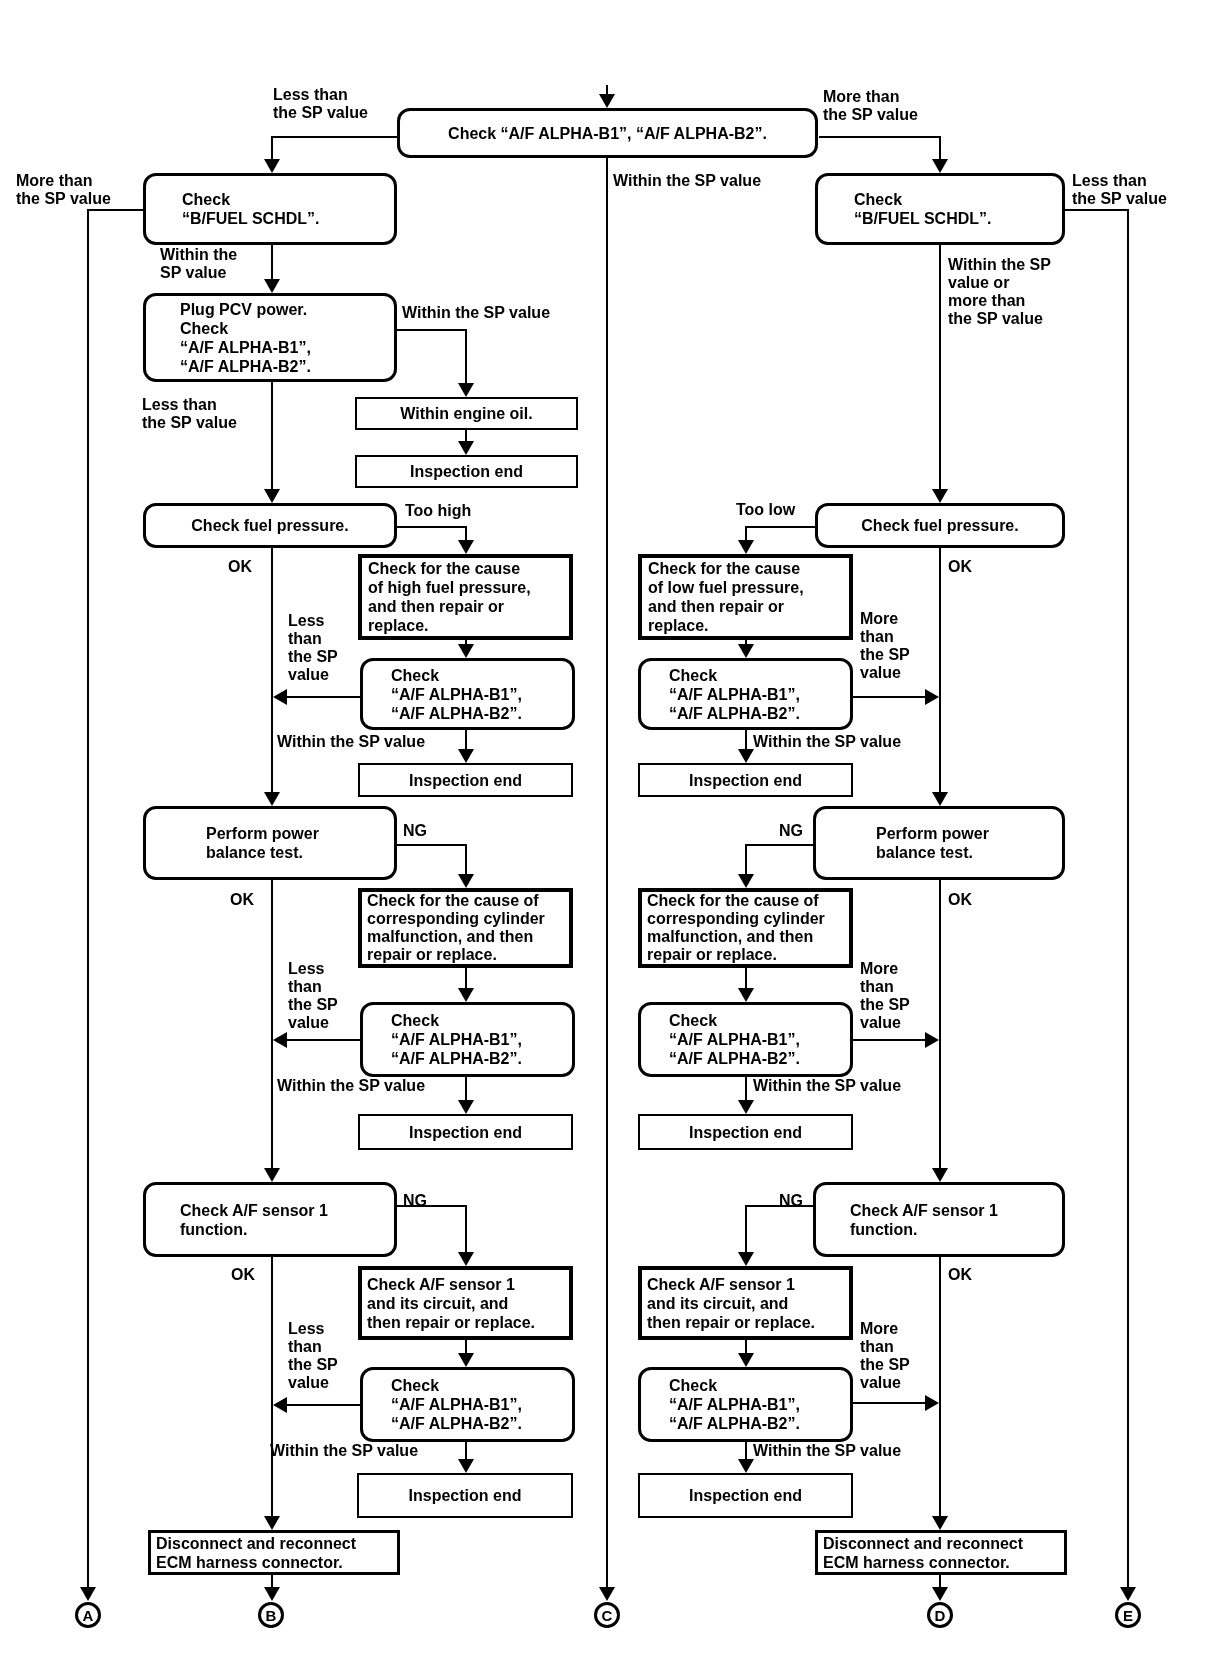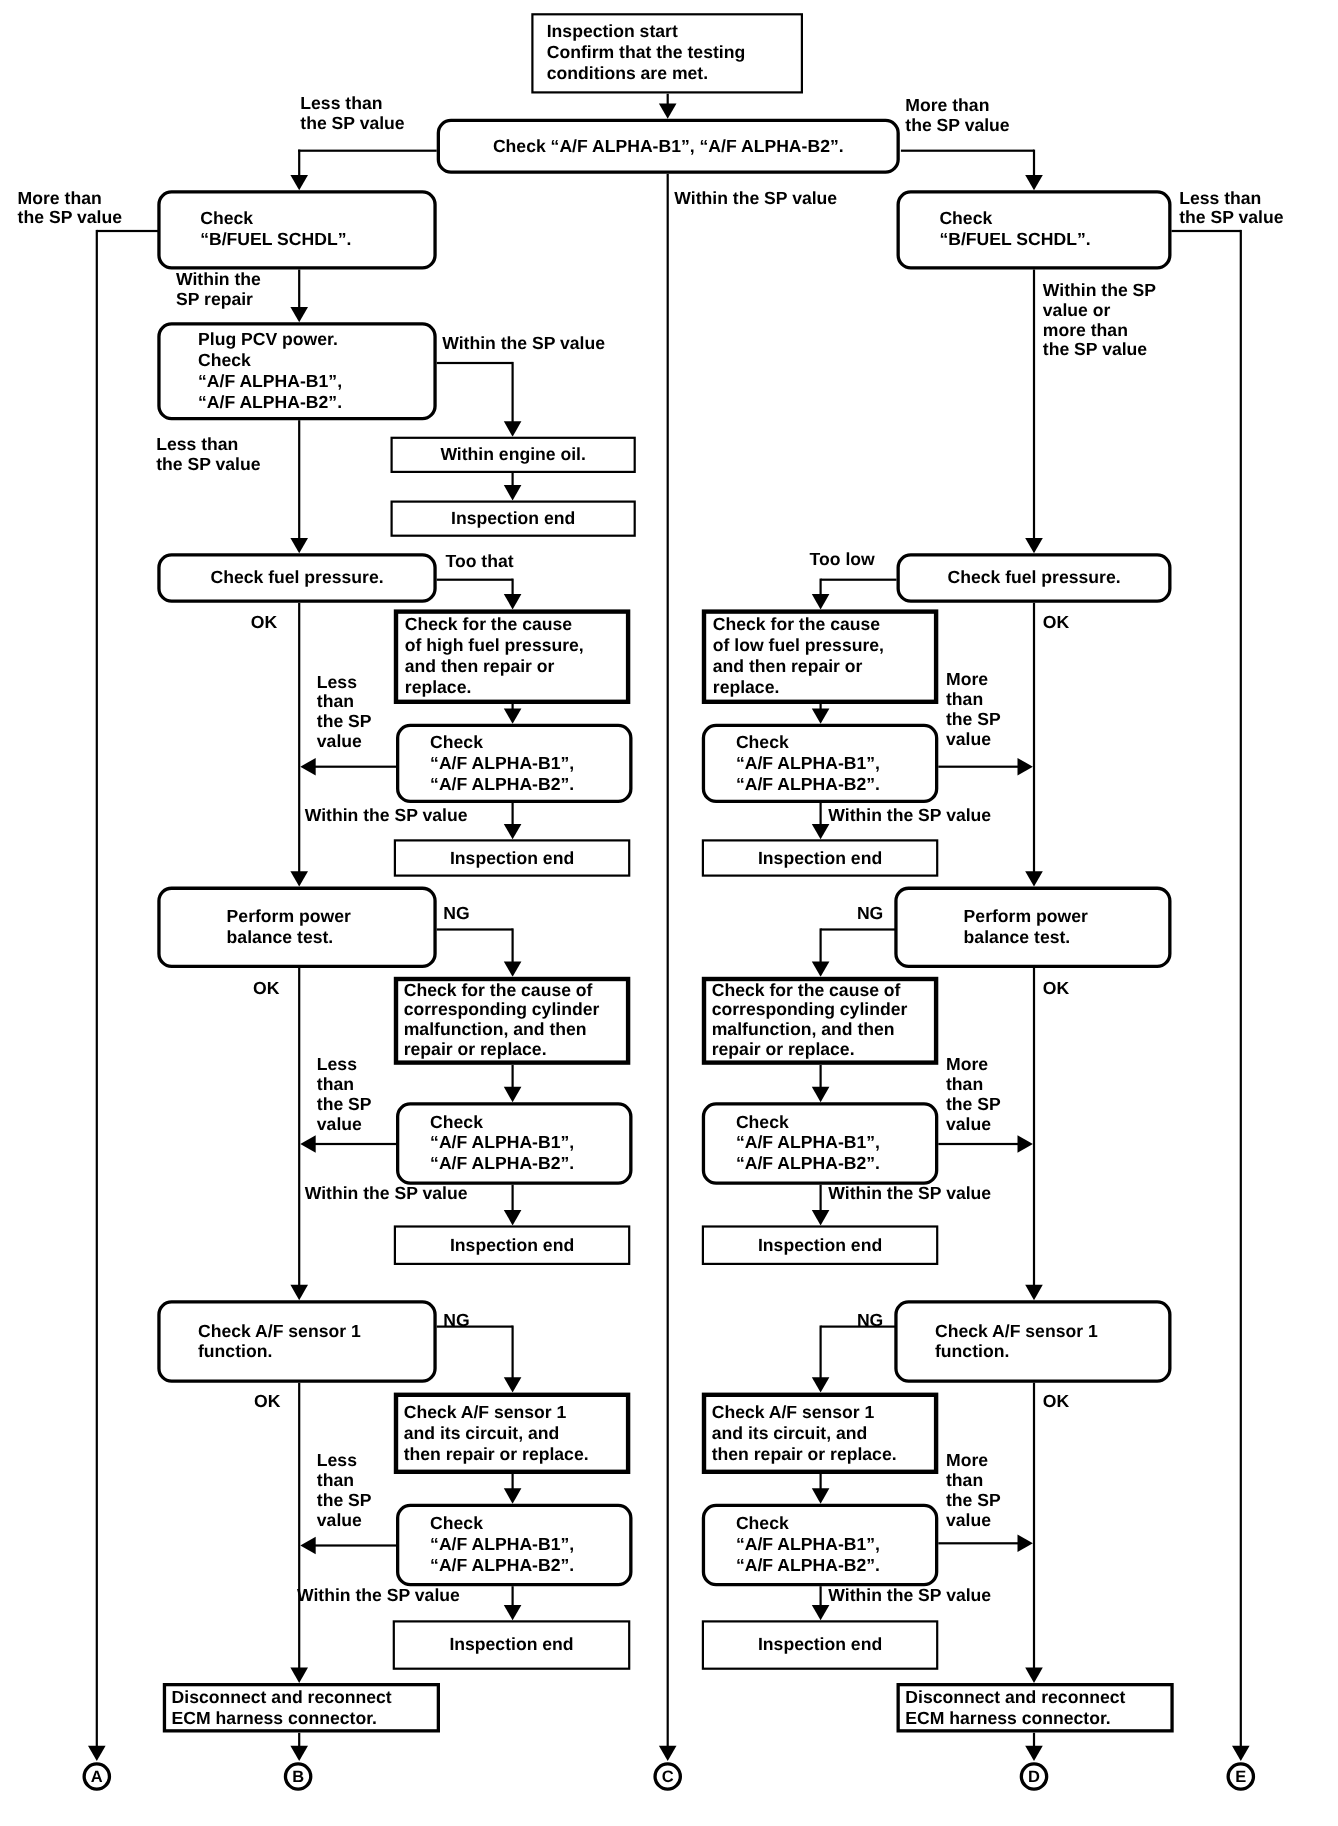--- a/index.html
+++ b/index.html
@@ -123,23 +123,20 @@
     <div style="position: absolute; left: 599px; top: 1587px; width: 0px; height: 0px; border-left: 8px solid transparent; border-right: 8px solid transparent; border-top: 14px solid rgb(0, 0, 0);"></div>
     <div style="position: absolute; left: 932px; top: 1587px; width: 0px; height: 0px; border-left: 8px solid transparent; border-right: 8px solid transparent; border-top: 14px solid rgb(0, 0, 0);"></div>
     <div style="position: absolute; left: 1120px; top: 1587px; width: 0px; height: 0px; border-left: 8px solid transparent; border-right: 8px solid transparent; border-top: 14px solid rgb(0, 0, 0);"></div>
     <div style="position: absolute; left: 273px; top: 689px; width: 0px; height: 0px; border-top: 8px solid transparent; border-bottom: 8px solid transparent; border-right: 14px solid rgb(0, 0, 0);"></div>
     <div style="position: absolute; left: 273px; top: 1032px; width: 0px; height: 0px; border-top: 8px solid transparent; border-bottom: 8px solid transparent; border-right: 14px solid rgb(0, 0, 0);"></div>
     <div style="position: absolute; left: 273px; top: 1397px; width: 0px; height: 0px; border-top: 8px solid transparent; border-bottom: 8px solid transparent; border-right: 14px solid rgb(0, 0, 0);"></div>
     <div style="position: absolute; left: 925px; top: 689px; width: 0px; height: 0px; border-top: 8px solid transparent; border-bottom: 8px solid transparent; border-left: 14px solid rgb(0, 0, 0);"></div>
     <div style="position: absolute; left: 925px; top: 1032px; width: 0px; height: 0px; border-top: 8px solid transparent; border-bottom: 8px solid transparent; border-left: 14px solid rgb(0, 0, 0);"></div>
     <div style="position: absolute; left: 925px; top: 1395px; width: 0px; height: 0px; border-top: 8px solid transparent; border-bottom: 8px solid transparent; border-left: 14px solid rgb(0, 0, 0);"></div>
 
-  <div class="box" style="left:483px;top:12px;width:247px;height:73px;padding-left:12px">Inspection start
-Confirm that the testing
-conditions are met.</div>
   <div class="box rounded center" style="left:397px;top:108px;width:421px;height:50px">Check “A/F ALPHA-B1”, “A/F ALPHA-B2”.</div>
 
   <div class="box rounded" style="left:143px;top:173px;width:254px;height:72px;padding-left:36px">Check
 “B/FUEL SCHDL”.</div>
   <div class="box rounded" style="left:815px;top:173px;width:250px;height:72px;padding-left:36px">Check
 “B/FUEL SCHDL”.</div>
 
   <div class="box rounded" style="left:143px;top:293px;width:254px;height:89px;padding-left:34px">Plug PCV power.
 Check
 “A/F ALPHA-B1”,
@@ -223,29 +220,29 @@
   <div class="lbl" style="left:273px;top:86px">Less than
 the SP value</div>
   <div class="lbl" style="left:823px;top:88px">More than
 the SP value</div>
   <div class="lbl" style="left:16px;top:172px">More than
 the SP value</div>
   <div class="lbl" style="left:1072px;top:172px">Less than
 the SP value</div>
   <div class="lbl" style="left:613px;top:172px">Within the SP value</div>
   <div class="lbl" style="left:160px;top:246px">Within the
-SP repair</div>
+SP value</div>
   <div class="lbl" style="left:948px;top:256px">Within the SP
 value or
 more than
 the SP value</div>
   <div class="lbl" style="left:402px;top:304px">Within the SP value</div>
   <div class="lbl" style="left:142px;top:396px">Less than
 the SP value</div>
-  <div class="lbl" style="left:405px;top:502px">Too that</div>
+  <div class="lbl" style="left:405px;top:502px">Too high</div>
   <div class="lbl" style="left:736px;top:501px">Too low</div>
   <div class="lbl" style="left:228px;top:558px">OK</div>
   <div class="lbl" style="left:948px;top:558px">OK</div>
   <div class="lbl" style="left:288px;top:612px">Less
 than
 the SP
 value</div>
   <div class="lbl" style="left:860px;top:610px">More
 than
 the SP

